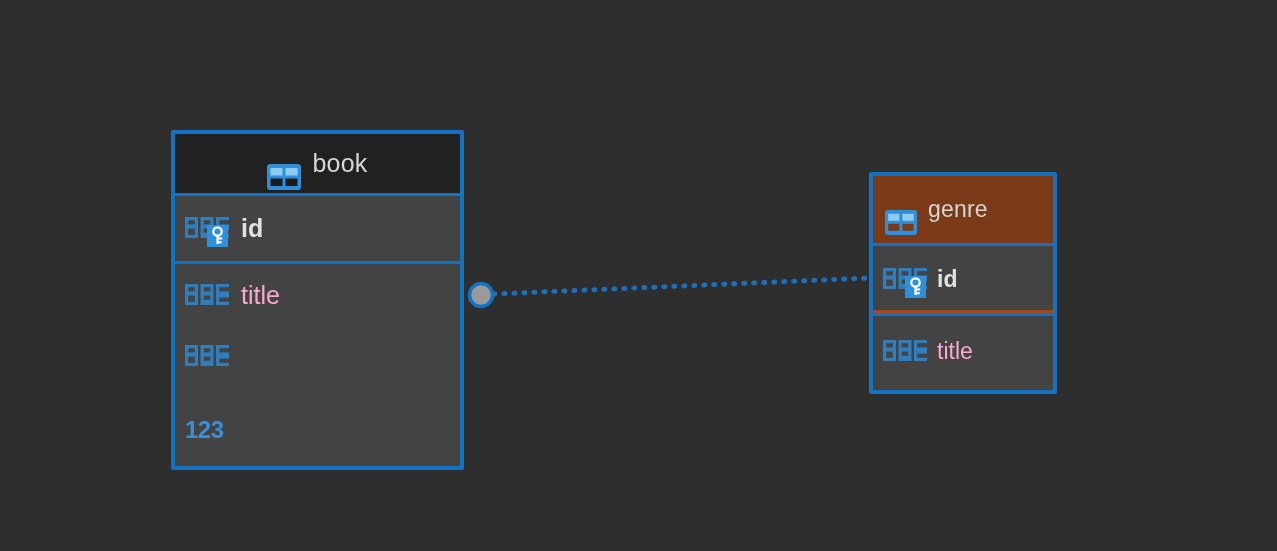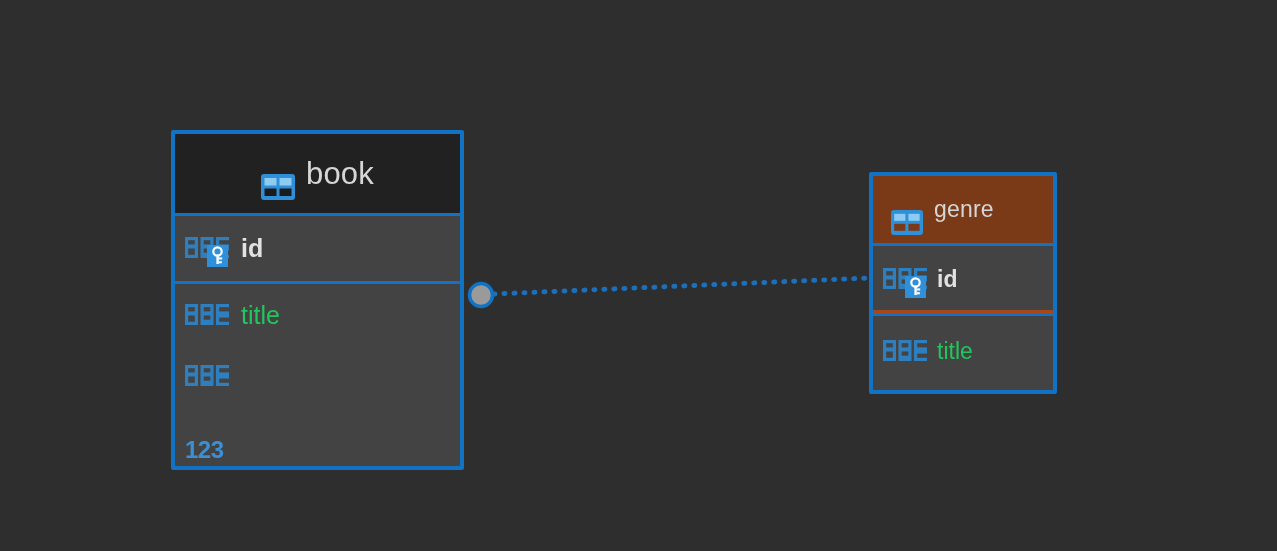--- a/index.html
+++ b/index.html
@@ -64,40 +64,40 @@
 
   .field-row {
     box-sizing: border-box;
     display: flex;
     align-items: center;
     gap: 10px;
     white-space: nowrap;
   }
 
   .field-name {
-    color: #22c55e;
+    color: #f9a8d4;
     font-weight: 400;
   }
   .field-row.pk .field-name {
     color: #e2e2e2;
     font-weight: 700;
   }
 
   
   #entity-book {
     left: 171px;
     top: 130px;
     width: 293px;
     height: 340px;
   }
   #entity-book .entity-header {
-    height: 82px;
+    height: 62px;
     background: #212121;
     border-bottom: 3px solid #1273c4;
-    font-size: 31px;
+    font-size: 25px;
   }
   #entity-book .field-row {
     height: 70px;
     padding-left: 10px;
     font-size: 25px;
   }
   #entity-book .field-row.pk {
     border-bottom: 3px solid #1273c4;
     height: 68px;
   }
@@ -111,21 +111,21 @@
     top: 172px;
     width: 188px;
     height: 222px;
   }
   #entity-genre .entity-header {
     height: 70px;
     background: #7a3a18;
     border-bottom: 3px solid #1273c4;
     font-size: 23px;
     justify-content: flex-start;
-    padding-left: 18px;
+    padding-left: 12px;
   }
   #entity-genre .field-row {
     height: 70px;
     padding-left: 10px;
     font-size: 23px;
   }
   #entity-genre .field-row.pk {
     border-bottom: 3px solid #1273c4;
     box-shadow: inset 0 -6px 0 -3px #a8471c;
   }

